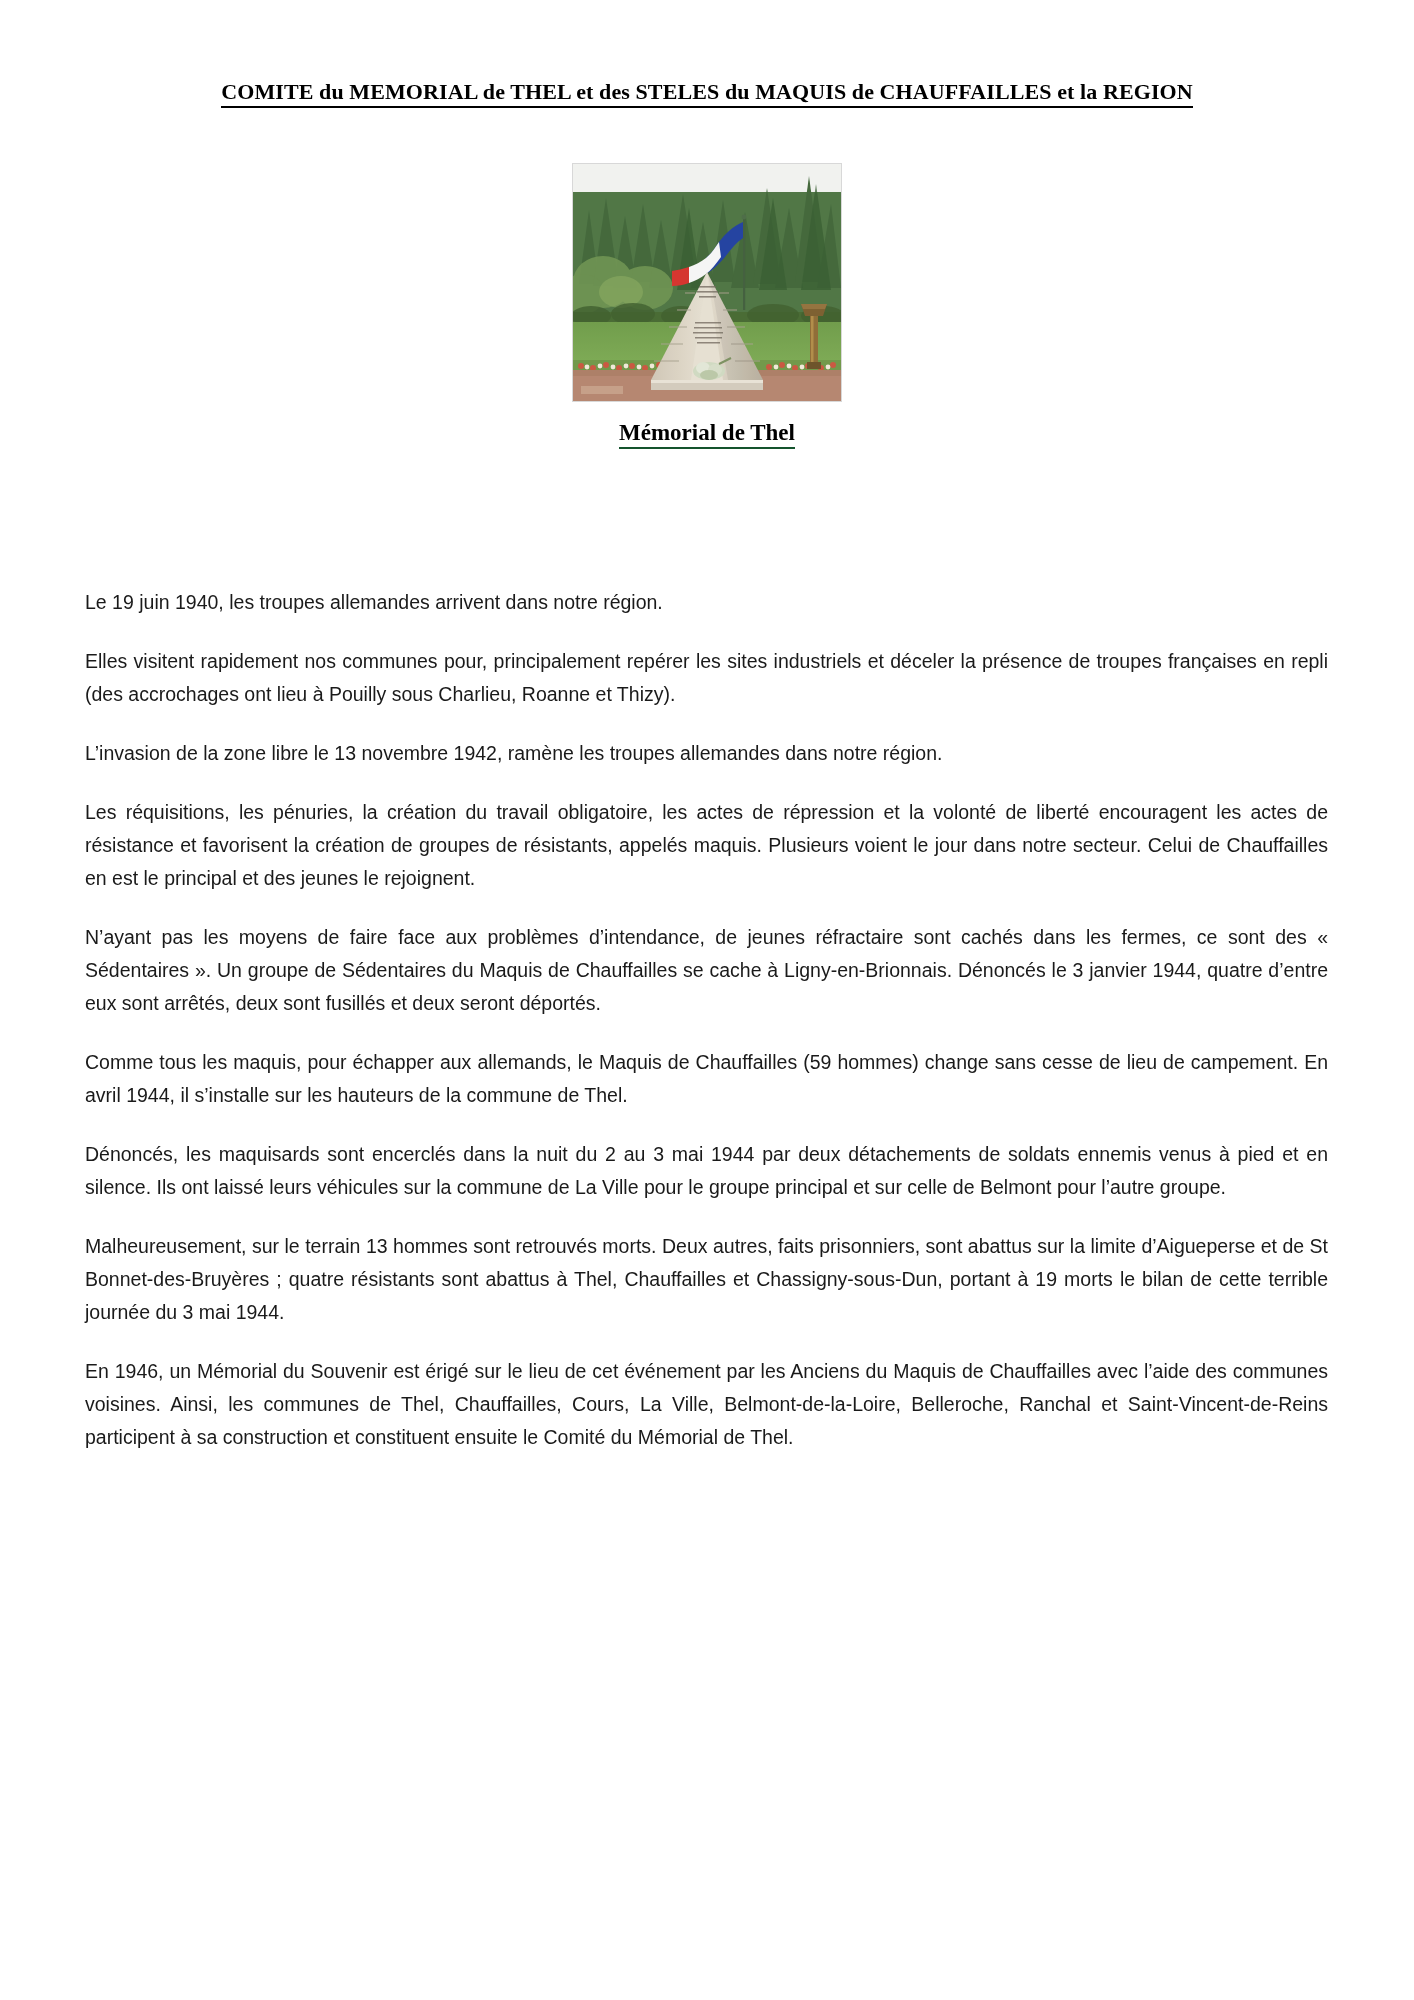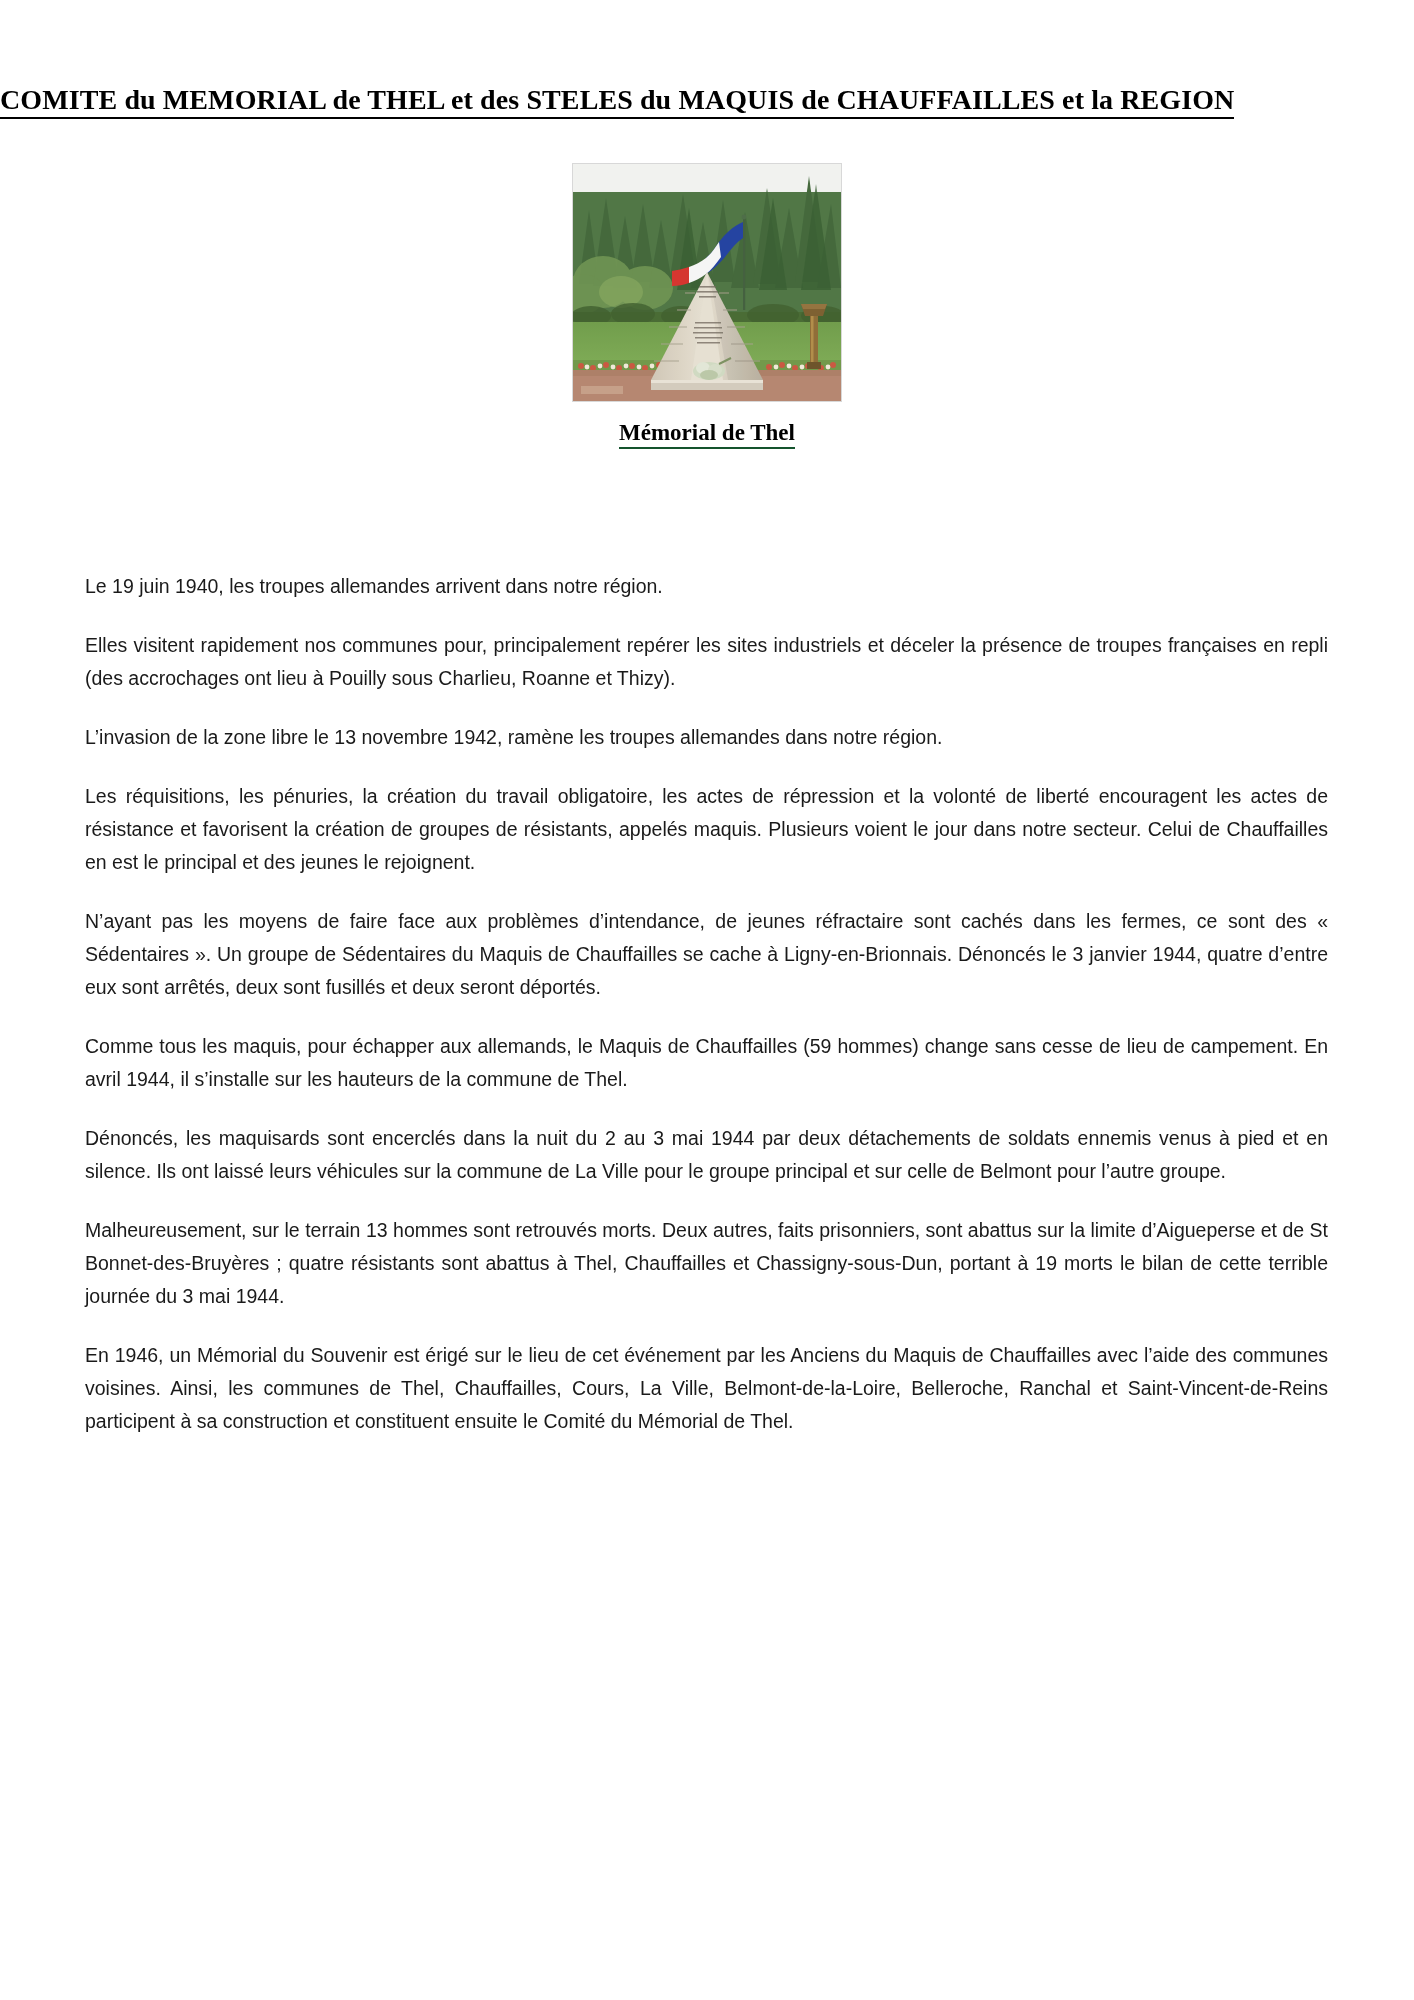--- a/index.html
+++ b/index.html
@@ -16,23 +16,24 @@
     box-sizing: border-box;
     overflow: hidden;
   }
 
   
   .doc-title {
     position: absolute;
     top: 64px;
     left: 0;
     width: 1414px;
+    text-align: center;
     font-family: "Liberation Serif", "DejaVu Serif", serif;
     font-weight: bold;
-    font-size: 28px;
+    font-size: 22px;
     line-height: 1.2;
     color: #000000;
     letter-spacing: 0.1px;
   }
   .doc-title span.u {
     border-bottom: 2px solid #000;
     padding-bottom: 1px;
     display: inline-block;
   }
 
@@ -70,21 +71,21 @@
   }
 
   
   .body-col {
     position: absolute;
     top: 570px;
     left: 85px;
     width: 1243px;
   }
   p.para {
-    margin: 0 0 26px 0;
+    margin: 16px 0 26px 0;
     font-family: "Liberation Sans", "DejaVu Sans", sans-serif;
     font-size: 19.5px;
     line-height: 33px;
     color: #1a1a1a;
     font-stretch: condensed;
     -webkit-font-smoothing: antialiased;
   }
   p.para.justify { text-align: justify; text-align-last: left; }
   p.para.left    { text-align: left; }
 

